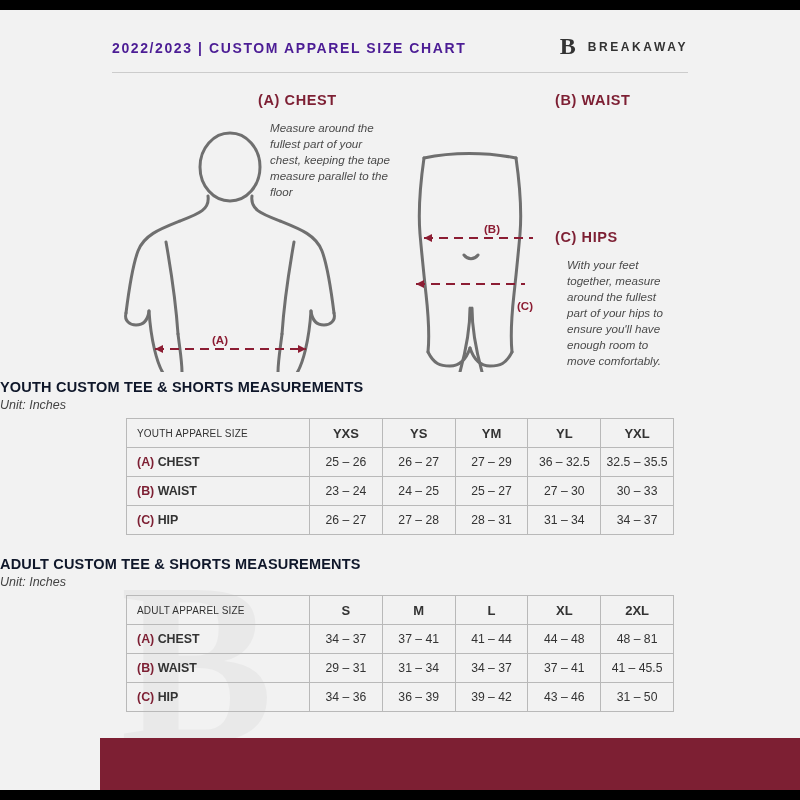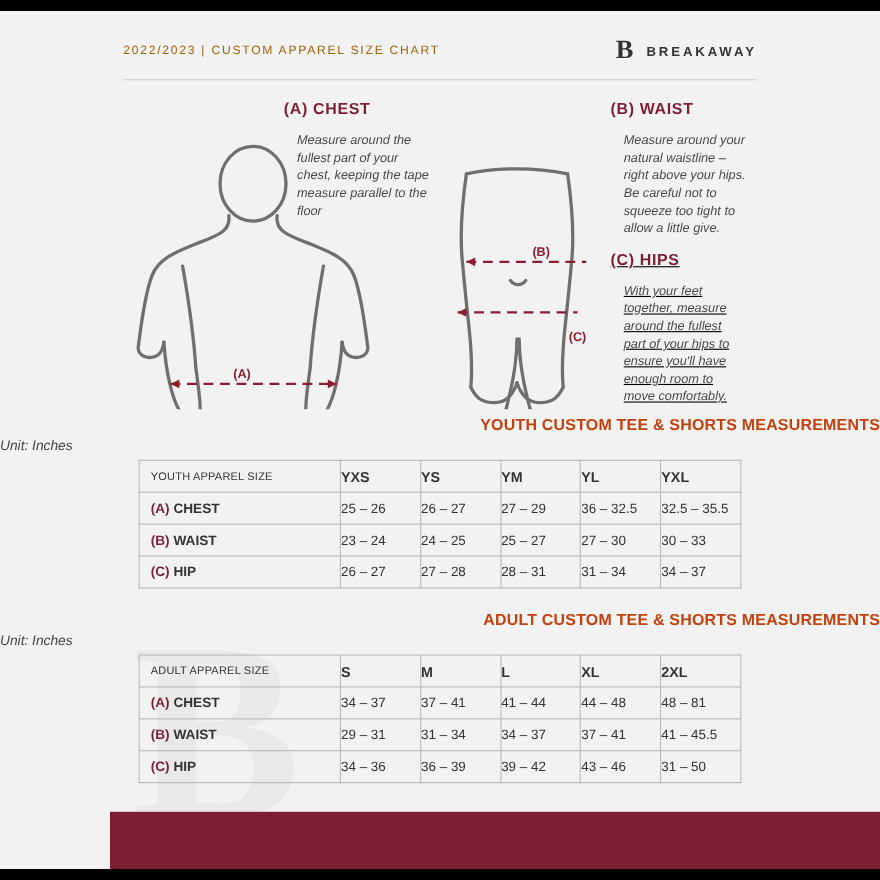--- a/index.html
+++ b/index.html
@@ -43,24 +43,24 @@
     position: absolute;
     left: 0;
     top: 0;
     width: 800px;
     height: 62px;
   }
   .header-title {
     position: absolute;
     left: 112px;
     top: 30px;
-    font-size: 11px;
-    font-weight: normal;
+    font-size: 14px;
+    font-weight: bold;
     letter-spacing: 1.6px;
-    color: #a16207;
+    color: #4c1d95;
   }
   .brand {
     position: absolute;
     right: 112px;
     top: 25px;
     display: flex;
     align-items: center;
     gap: 12px;
   }
   .brand-mark {
@@ -111,24 +111,24 @@
     font-size: 11.6px;
     font-style: italic;
     line-height: 1.38;
     color: #4a4a4a;
   }
   .callout .marker { color: #7d1f33; }
   
   .section-title {
     position: absolute;
     width: 100%;
-    text-align: right;
+    text-align: left;
     font-size: 14.5px;
     font-weight: bold;
-    color: #c2410c;
+    color: #0f172a;
     letter-spacing: 0.2px;
   }
   .section-unit {
     position: absolute;
     width: 100%;
     text-align: left;
     font-size: 12.5px;
     font-style: italic;
     color: #444444;
   }
@@ -137,21 +137,21 @@
     left: 126px;
     width: 548px;
     border-collapse: collapse;
     table-layout: fixed;
   }
   table.size-table td, table.size-table th {
     border: 1px solid #b9b9b9;
     height: 28px;
     font-size: 12.2px;
     color: #333333;
-    text-align: left;
+    text-align: center;
     padding: 0;
     font-weight: normal;
   }
   table.size-table th.rowhead, table.size-table td.rowhead {
     text-align: left;
     padding-left: 10px;
     width: 172px;
     font-weight: bold;
     font-size: 12.4px;
   }
@@ -264,24 +264,23 @@
         <span>CHEST</span>
       </h3>
       <p>Measure around the fullest part of your chest, keeping the tape measure parallel to the floor</p>
     </div>
 
     <div class="callout" style="left:555px; top:82px; width:135px;">
       <h3>
         <span class="marker">(B)</span>
         <span>WAIST</span>
       </h3>
-      <p>Measure around your natural waistline – right above your hips. Be careful not to squeeze too tight to allow a little give.</p>
-    </div>
-
-    <div class="callout" style="left:555px; top:219px; width:135px;text-decoration:underline;">
+    </div>
+
+    <div class="callout" style="left:555px; top:219px; width:135px;">
       <h3>
         <span class="marker">(C)</span>
         <span>HIPS</span>
       </h3>
       <p>With your feet together, measure around the fullest part of your hips to ensure you'll have enough room to move comfortably.</p>
     </div>
 
     <div class="section-title" style="top:369px;">YOUTH CUSTOM TEE &amp; SHORTS MEASUREMENTS</div>
     <div class="section-unit" style="top:388px;">Unit: Inches</div>
     <table class="size-table" style="top:408px;">

